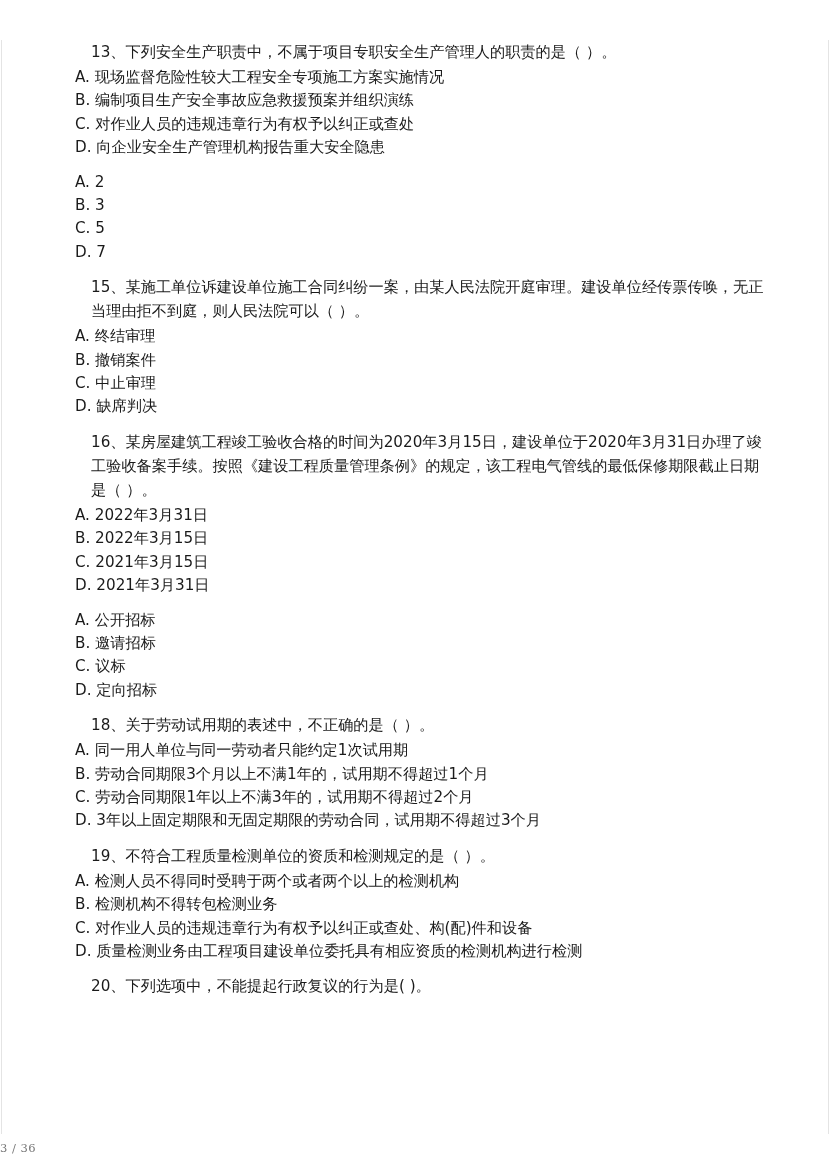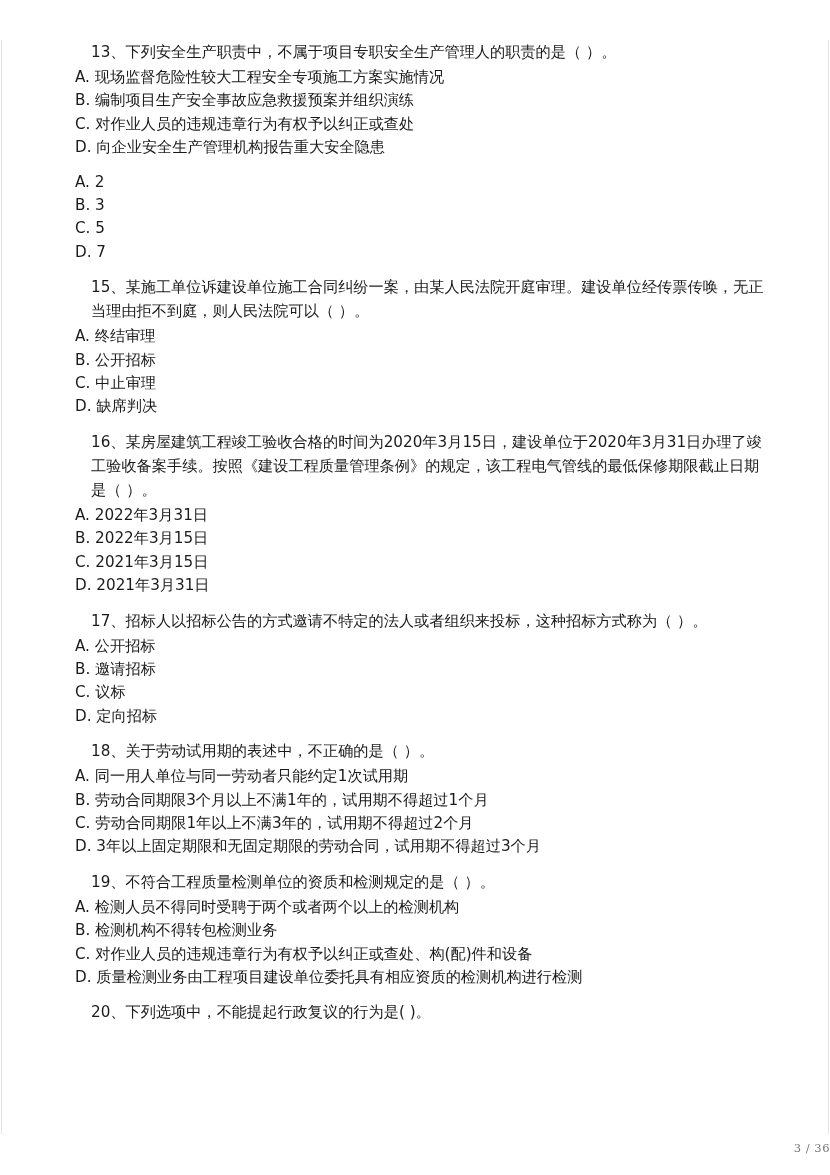--- a/index.html
+++ b/index.html
@@ -5,21 +5,21 @@
   html, body { margin: 0; padding: 0; background: #ffffff; }
   body { width: 830px; height: 1175px; position: relative; overflow: hidden;
          font-family: "DejaVu Sans", sans-serif; color: #1a1a1a; }
   .page-edge { position: absolute; top: 40px; width: 1px; height: 1094px; background: #e4e4e4; }
   .edge-left { left: 1px; }
   .edge-right { left: 828px; }
   .content { position: absolute; left: 75px; top: 40px; width: 690px; }
   .question { margin-bottom: 11px; }
   .q-stem { font-size: 15.2px; line-height: 24px; margin: 0 0 2px 16px; }
   .opt { font-size: 15.2px; line-height: 23.4px; margin: 0; }
-  .pager { position: absolute; top: 1141px; left: 0; width: 830px; text-align: right;
+  .pager { position: absolute; top: 1141px; left: 0; width: 830px; text-align: left;
            font-family: "DejaVu Serif", serif; font-size: 11.5px; color: #777; letter-spacing: 0.5px; }
 </style>
 </head>
 <body>
 
 <div class="page-edge edge-left"></div>
 <div class="page-edge edge-right"></div>
 
 <div class="content">
   <div class="question">
@@ -31,33 +31,32 @@
   </div>
   <div class="question">
     <p class="opt">A. 2</p>
     <p class="opt">B. 3</p>
     <p class="opt">C. 5</p>
     <p class="opt">D. 7</p>
   </div>
   <div class="question">
     <p class="q-stem">15、某施工单位诉建设单位施工合同纠纷一案，由某人民法院开庭审理。建设单位经传票传唤，无正当理由拒不到庭，则人民法院可以（ ）。</p>
     <p class="opt">A. 终结审理</p>
-    <p class="opt">B. 公开招标</p>
+    <p class="opt">B. 撤销案件</p>
     <p class="opt">C. 中止审理</p>
     <p class="opt">D. 缺席判决</p>
   </div>
   <div class="question">
     <p class="q-stem">16、某房屋建筑工程竣工验收合格的时间为2020年3月15日，建设单位于2020年3月31日办理了竣工验收备案手续。按照《建设工程质量管理条例》的规定，该工程电气管线的最低保修期限截止日期是（ ）。</p>
     <p class="opt">A. 2022年3月31日</p>
     <p class="opt">B. 2022年3月15日</p>
     <p class="opt">C. 2021年3月15日</p>
     <p class="opt">D. 2021年3月31日</p>
   </div>
   <div class="question">
-    <p class="q-stem">17、招标人以招标公告的方式邀请不特定的法人或者组织来投标，这种招标方式称为（ ）。</p>
     <p class="opt">A. 公开招标</p>
     <p class="opt">B. 邀请招标</p>
     <p class="opt">C. 议标</p>
     <p class="opt">D. 定向招标</p>
   </div>
   <div class="question">
     <p class="q-stem">18、关于劳动试用期的表述中，不正确的是（ ）。</p>
     <p class="opt">A. 同一用人单位与同一劳动者只能约定1次试用期</p>
     <p class="opt">B. 劳动合同期限3个月以上不满1年的，试用期不得超过1个月</p>
     <p class="opt">C. 劳动合同期限1年以上不满3年的，试用期不得超过2个月</p>

